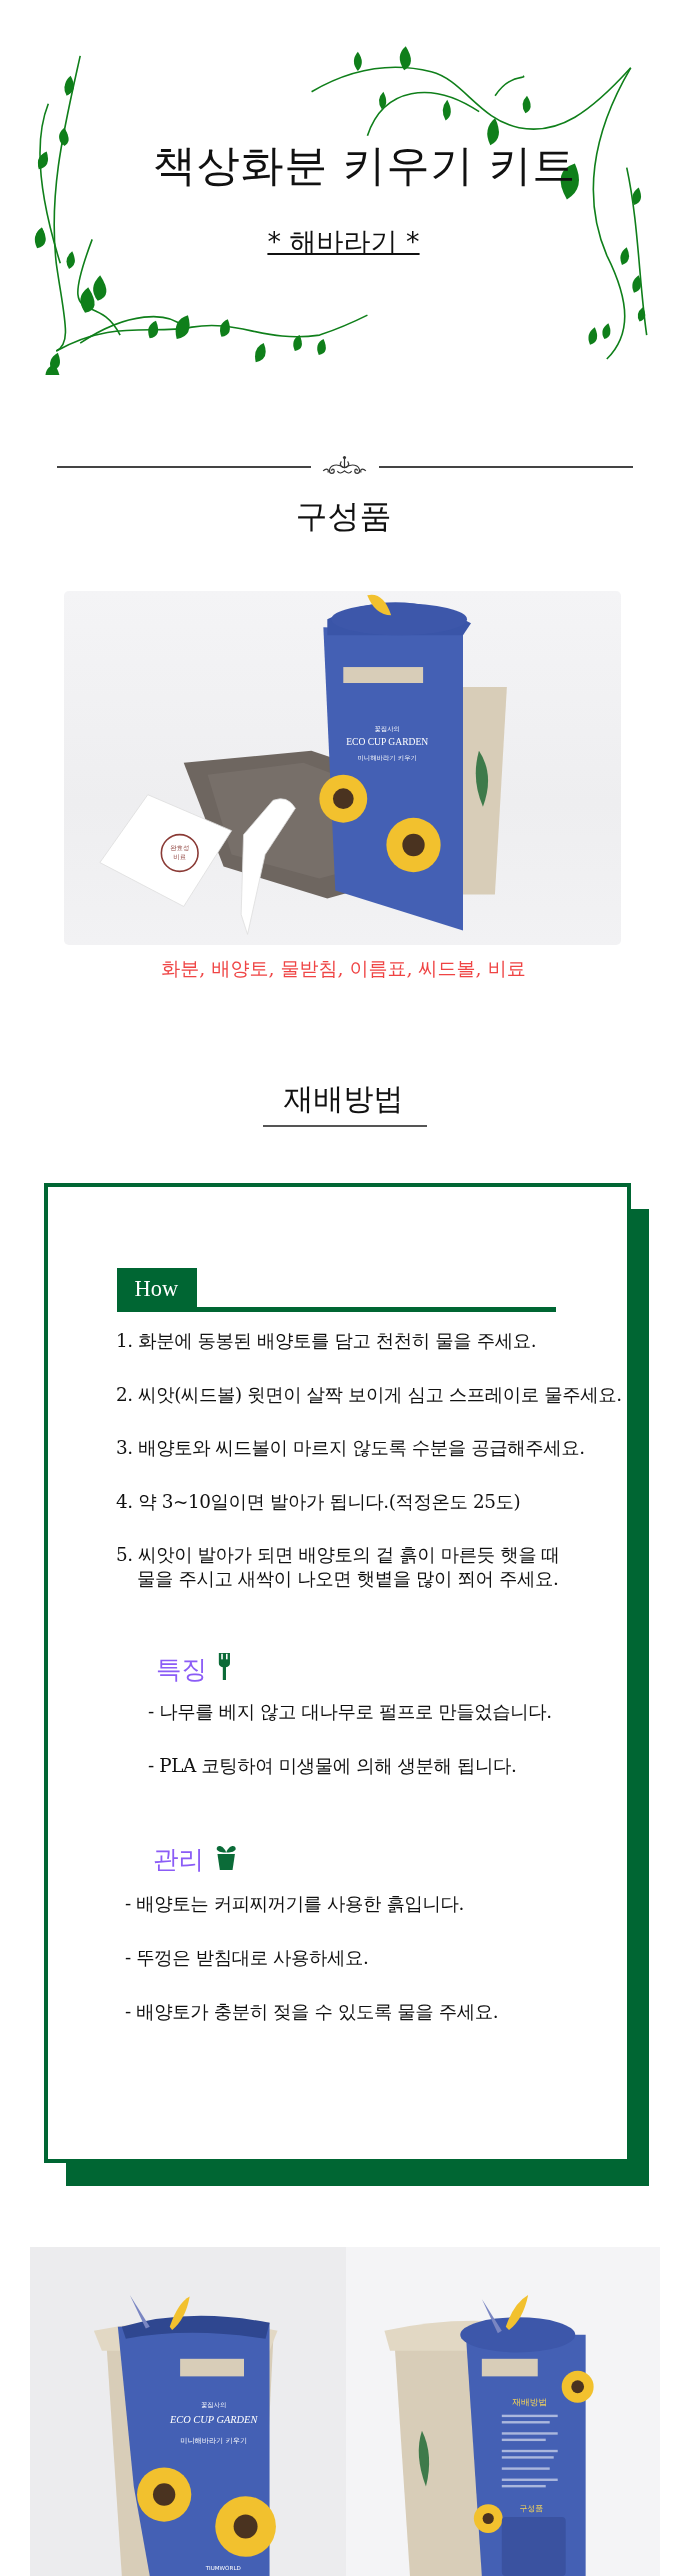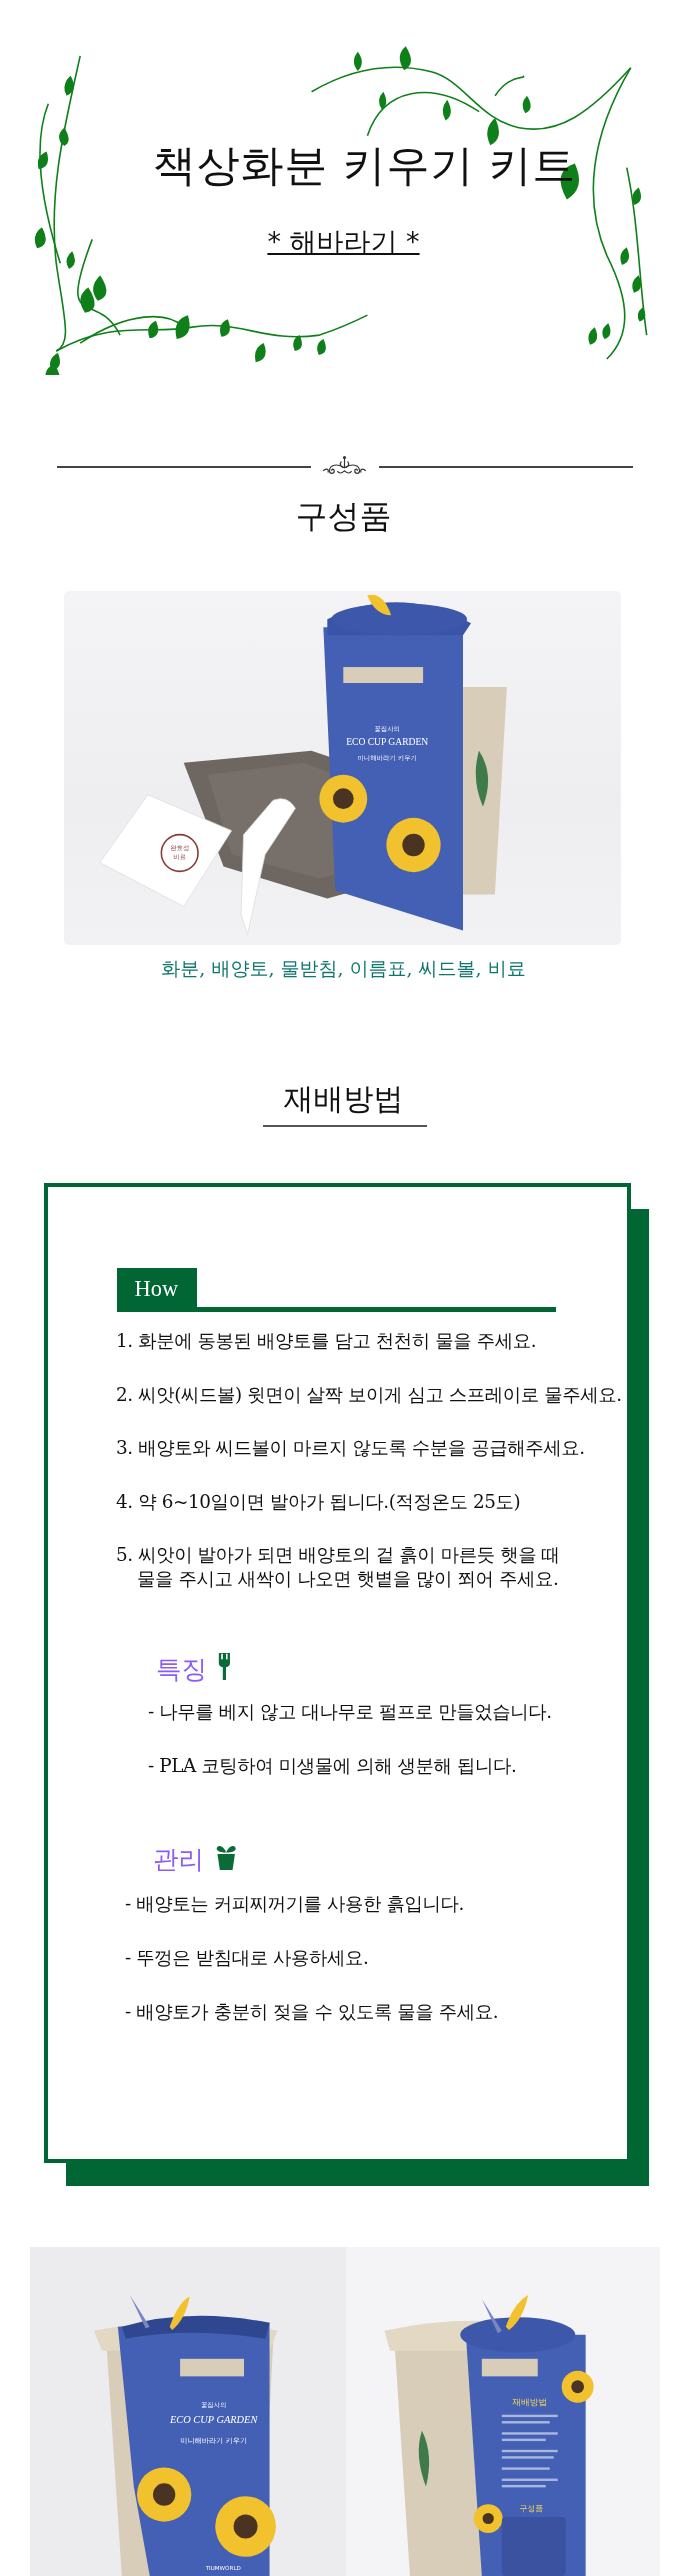--- a/index.html
+++ b/index.html
@@ -27,21 +27,21 @@
   .divider svg { position: absolute; left: 263px; top: 0; }
 
   .section-title { left: 0; width: 687px; text-align: center; font-size: 32px; color: #111;
                    font-family: "DejaVu Sans", "Liberation Sans", sans-serif; }
   .t-components { top: 495px; }
 
   
   .photo1 { left: 64px; top: 591px; width: 557px; height: 354px; border-radius: 4.8px;
             background: linear-gradient(180deg, #f4f4f6 0%, #eeeef0 60%, #f2f2f4 100%);
             overflow: hidden; }
-  .caption { left: 0; width: 687px; top: 956px; text-align: center; font-size: 19px; color: #0f766e; }
+  .caption { left: 0; width: 687px; top: 956px; text-align: center; font-size: 19px; color: #ef4444; }
 
   
   .t-method { top: 1079px; font-size: 30px; font-weight: 300; }
   .method-underline { left: 263px; top: 1125px; width: 164px; height: 2.4px; background: #555; }
 
   .frame-shadow { left: 66px; top: 1209px; width: 583px; height: 977px; background: #006633; }
   .frame { left: 44px; top: 1183px; width: 587px; height: 980px; background: #ffffff;
            border: 4.8px solid #006633; }
 
   .how-tab { left: 117px; top: 1268px; width: 80px; height: 44px; background: #006633;
@@ -244,21 +244,21 @@
   <div class="step">
     <span>1.</span> <span>화분에 동봉된 배양토를 담고 천천히 물을 주세요.</span>
   </div>
   <div class="step">
     <span>2.</span> <span>씨앗(씨드볼) 윗면이 살짝 보이게 심고 스프레이로 물주세요.</span>
   </div>
   <div class="step">
     <span>3.</span> <span>배양토와 씨드볼이 마르지 않도록 수분을 공급해주세요.</span>
   </div>
   <div class="step">
-    <span>4.</span> <span>약 6~10일이면 발아가 됩니다.(적정온도 25도)</span>
+    <span>4.</span> <span>약 3~10일이면 발아가 됩니다.(적정온도 25도)</span>
   </div>
   <div class="step">
     <span>5.</span> <span>씨앗이 발아가 되면 배양토의 겉 흙이 마른듯 햇을 때</span>
     <span class="cont">물을 주시고 새싹이 나오면 햇볕을 많이 쬐어 주세요.</span>
   </div>
 </div>
 
 <div class="abs sub-head feat-head">
   <span>특징</span>
   <svg width="12.8" height="27" viewBox="0 0 16 34">

